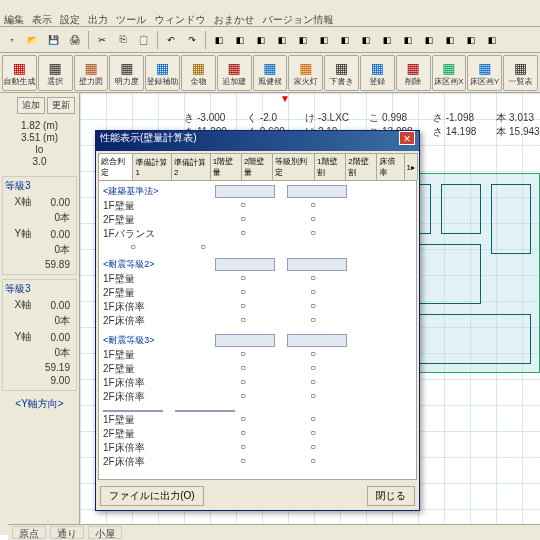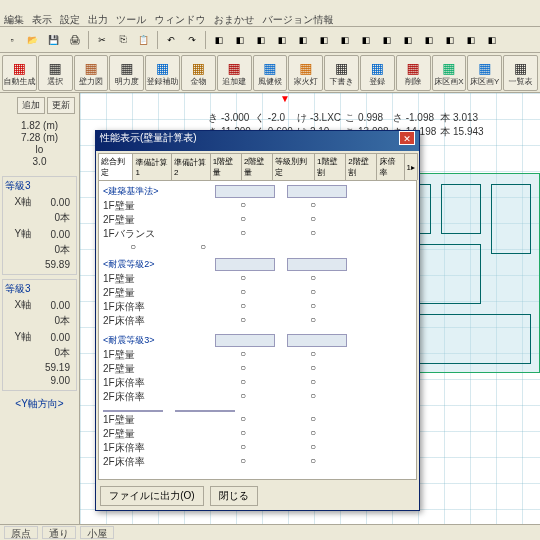--- a/index.html
+++ b/index.html
@@ -15,40 +15,40 @@
 .sidebar{width:80px;background:#ece9d8;border-right:1px solid #aca899;padding:2px;font-size:9px;color:#333}
 .sidebar .hdr{display:flex;justify-content:flex-end;gap:2px;padding:2px}
 .sidebar .sbtn{border:1px solid #aca899;padding:1px 4px;background:#f0ede0;font-size:9px}
 .sidebar .vals{text-align:center;padding:4px 2px;line-height:12px}
 .sidebar .grp{border:1px solid #ccc;margin:4px 0;padding:2px}
 .sidebar .grp td{text-align:right;padding:0 2px}
 .canvas{flex:1;position:relative;background:#fff}
 .grid{position:absolute;inset:0;background-image:linear-gradient(to right,rgba(120,180,200,.3) 1px,transparent 1px),linear-gradient(to bottom,rgba(120,180,200,.3) 1px,transparent 1px);background-size:26px 26px}
 .plan{position:absolute;left:300px;top:80px;width:160px;height:200px;background:rgba(180,220,230,.4);border:1px solid #2a6}
 .plan div{position:absolute;border:1px solid #066}
-.coords{position:absolute;top:18px;left:128px;display:flex;gap:4px;font-size:8px;color:#333}
+.coords{position:absolute;top:18px;left:104px;display:flex;gap:20px;font-size:8px;color:#333}
 .red-tri{position:absolute;top:0;left:200px;color:red;font-size:10px}
 .dialog{position:absolute;left:95px;top:130px;width:325px;background:#ece9d8;border:1px solid #0a246a;box-shadow:2px 2px 6px rgba(0,0,0,.4)}
 .dialog .title{height:20px;background:linear-gradient(to right,#0a246a,#3a6ea5);color:#fff;display:flex;align-items:flex-start;padding:0 4px;font-size:10px;justify-content:space-between}
 .dialog .title .x{width:16px;height:14px;background:#d04030;color:#fff;text-align:center;line-height:14px;border:1px solid #fff;font-size:9px}
 .dialog .tabs{display:flex;background:#ece9d8;padding:2px 2px 0}
 .dialog .tab{border:1px solid #aca899;border-bottom:none;padding:2px 2px;font-size:8px;background:#ece9d8;margin-right:-1px;display:flex;align-items:center}
 .dialog .tab.active{background:#fff}
 .dialog .body{background:#fff;border:1px solid #aca899;margin:0 2px 2px;padding:4px;min-height:200px}
 .section{margin-bottom:6px}
 .section .shdr{display:flex;gap:12px;margin-bottom:1px}
 .section .shdr span{color:#003399;font-size:9px}
 .section .shdr span.h1{width:100px}
 .section .shdr span.h2,.section .shdr span.h3{width:60px;text-align:center;background:#e0e8f0;border:1px solid #99b}
 .section .row{display:flex;gap:10px;font-size:9px;color:#333}
 .section .row span.c1{width:100px}
 .section .row span.c2,.section .row span.c3{width:60px;text-align:center}
-.dialog .ftr{display:flex;justify-content:flex-start;gap:6px;padding:4px}
+.dialog .ftr{display:flex;justify-content:space-between;gap:6px;padding:4px}
 .dialog .ftr button{border:1px solid #aca899;padding:2px 8px;background:#ece9d8;font-size:10px}
-.statusbar{position:absolute;bottom:0;left:0;right:0;height:16px;background:#ece9d8;border-top:1px solid #aca899;display:flex;gap:4px;padding:1px 4px;font-size:9px;color:#444}
+.statusbar{position:absolute;bottom:0;left:8px;right:0;height:16px;background:#ece9d8;border-top:1px solid #aca899;display:flex;gap:4px;padding:1px 4px;font-size:9px;color:#444}
 .statusbar span{border:1px solid #ccc;padding:0 6px}
 </style>
 </head>
 <body>
 
 <div class="menubar">
     <span>編集</span>
     <span>表示</span>
     <span>設定</span>
     <span>出力</span>
@@ -151,21 +151,21 @@
   </div>
 
 <div class="main">
   <div class="sidebar">
     <div class="hdr">
       <span class="sbtn">追加</span>
       <span class="sbtn">更新</span>
     </div>
     <div class="vals" id="sv1">
         <div>1.82 (m)</div>
-        <div>7.28 (m)</div>
+        <div>3.51 (m)</div>
         <div>lo</div>
         <div>3.0</div>
       </div>
     <div class="grp" id="sg1">
         <div style="color:#003399">等級3</div>
         <table width="100%">
           <tbody>
             <tr>
               <td>X軸</td>
               <td>0.00</td>

